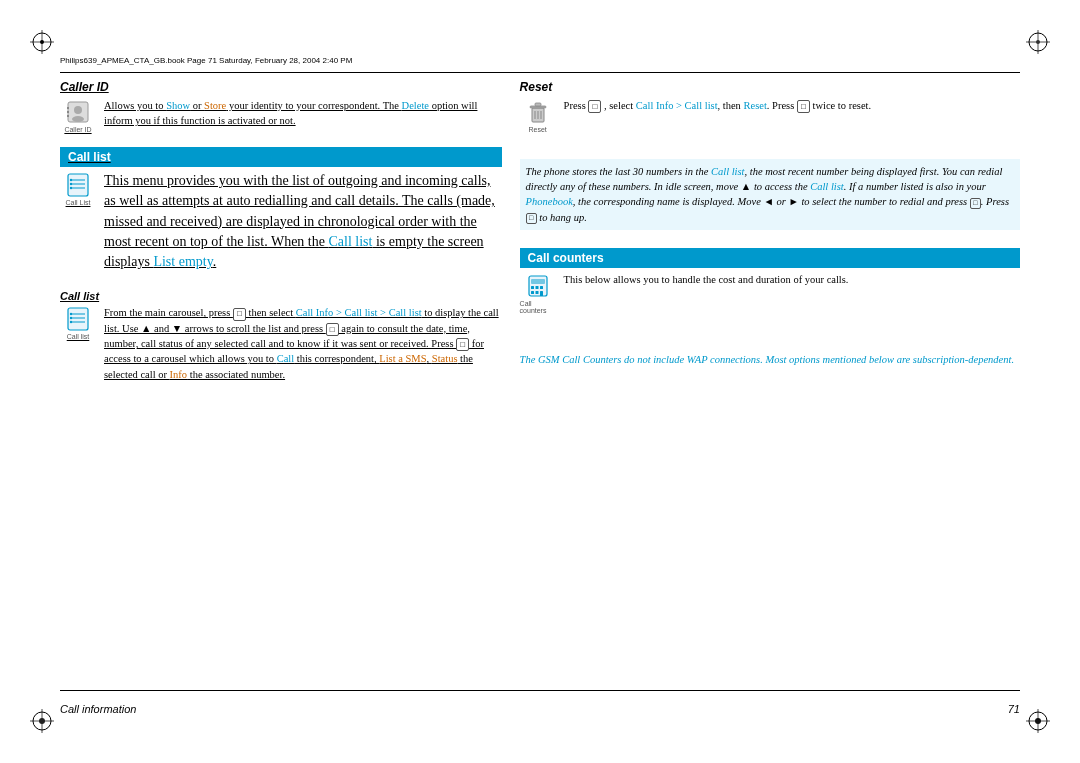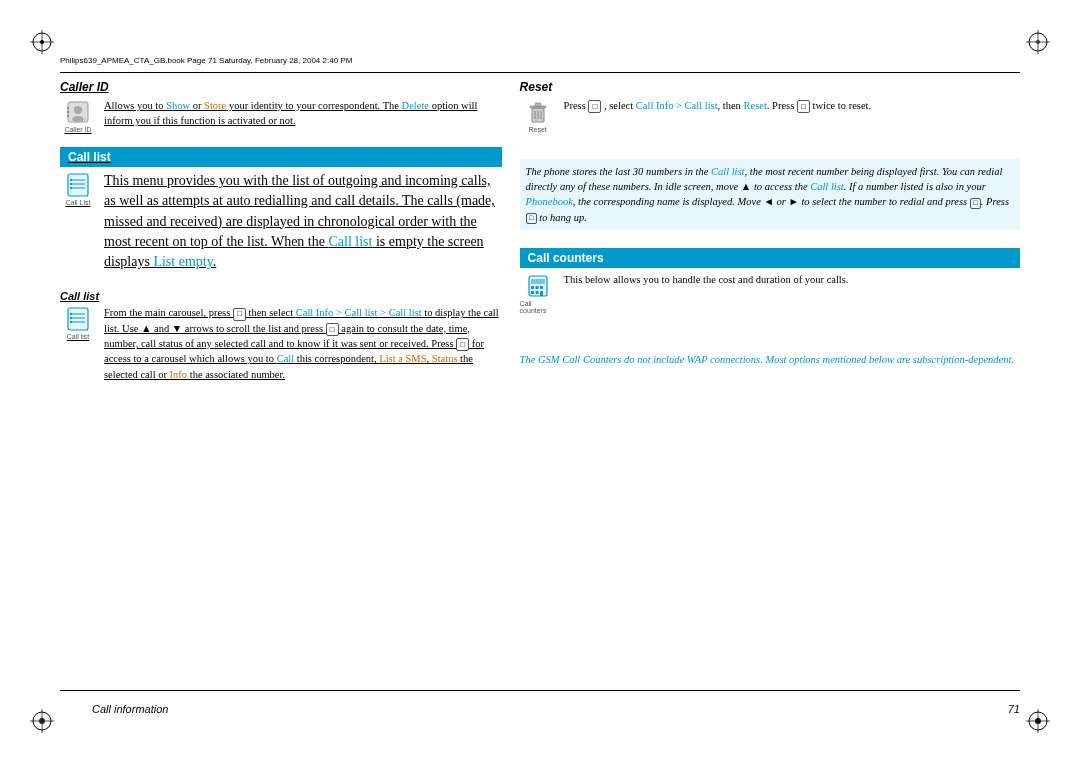--- a/index.html
+++ b/index.html
@@ -73,21 +73,20 @@
       bottom: 48px;
       left: 60px;
       right: 60px;
       display: flex;
       justify-content: space-between;
       align-items: center;
       font-family: Arial, sans-serif;
       font-size: 11px;
       font-style: italic;
       color: #000;
-      margin-left: 32px;
     }
 
     
     .content-area {
       position: absolute;
       top: 80px;
       left: 60px;
       right: 60px;
       bottom: 80px;
       display: flex;

